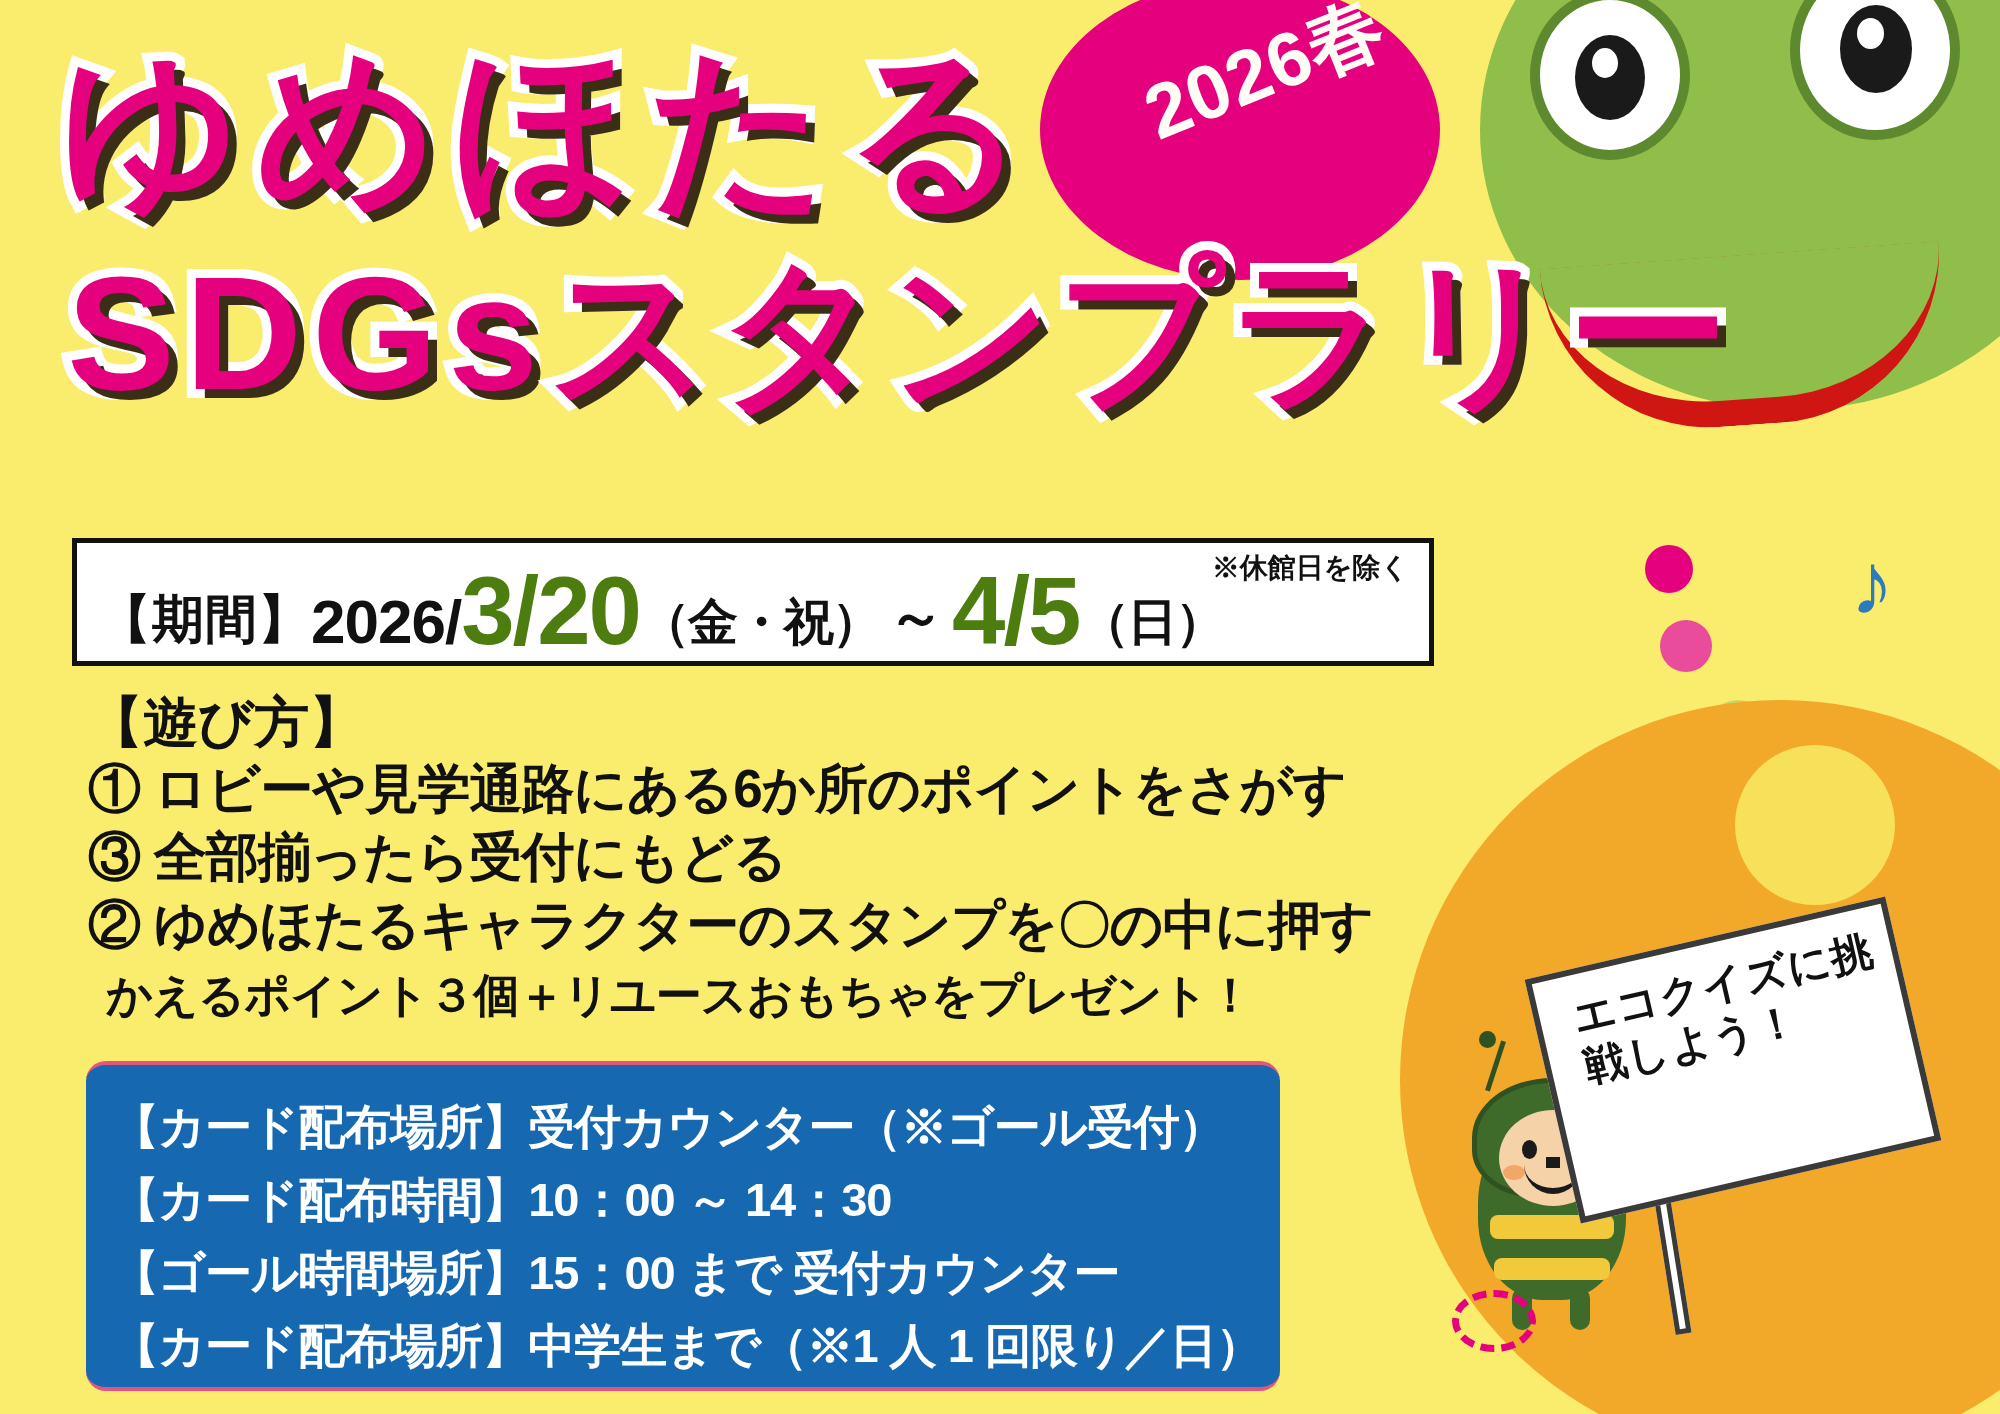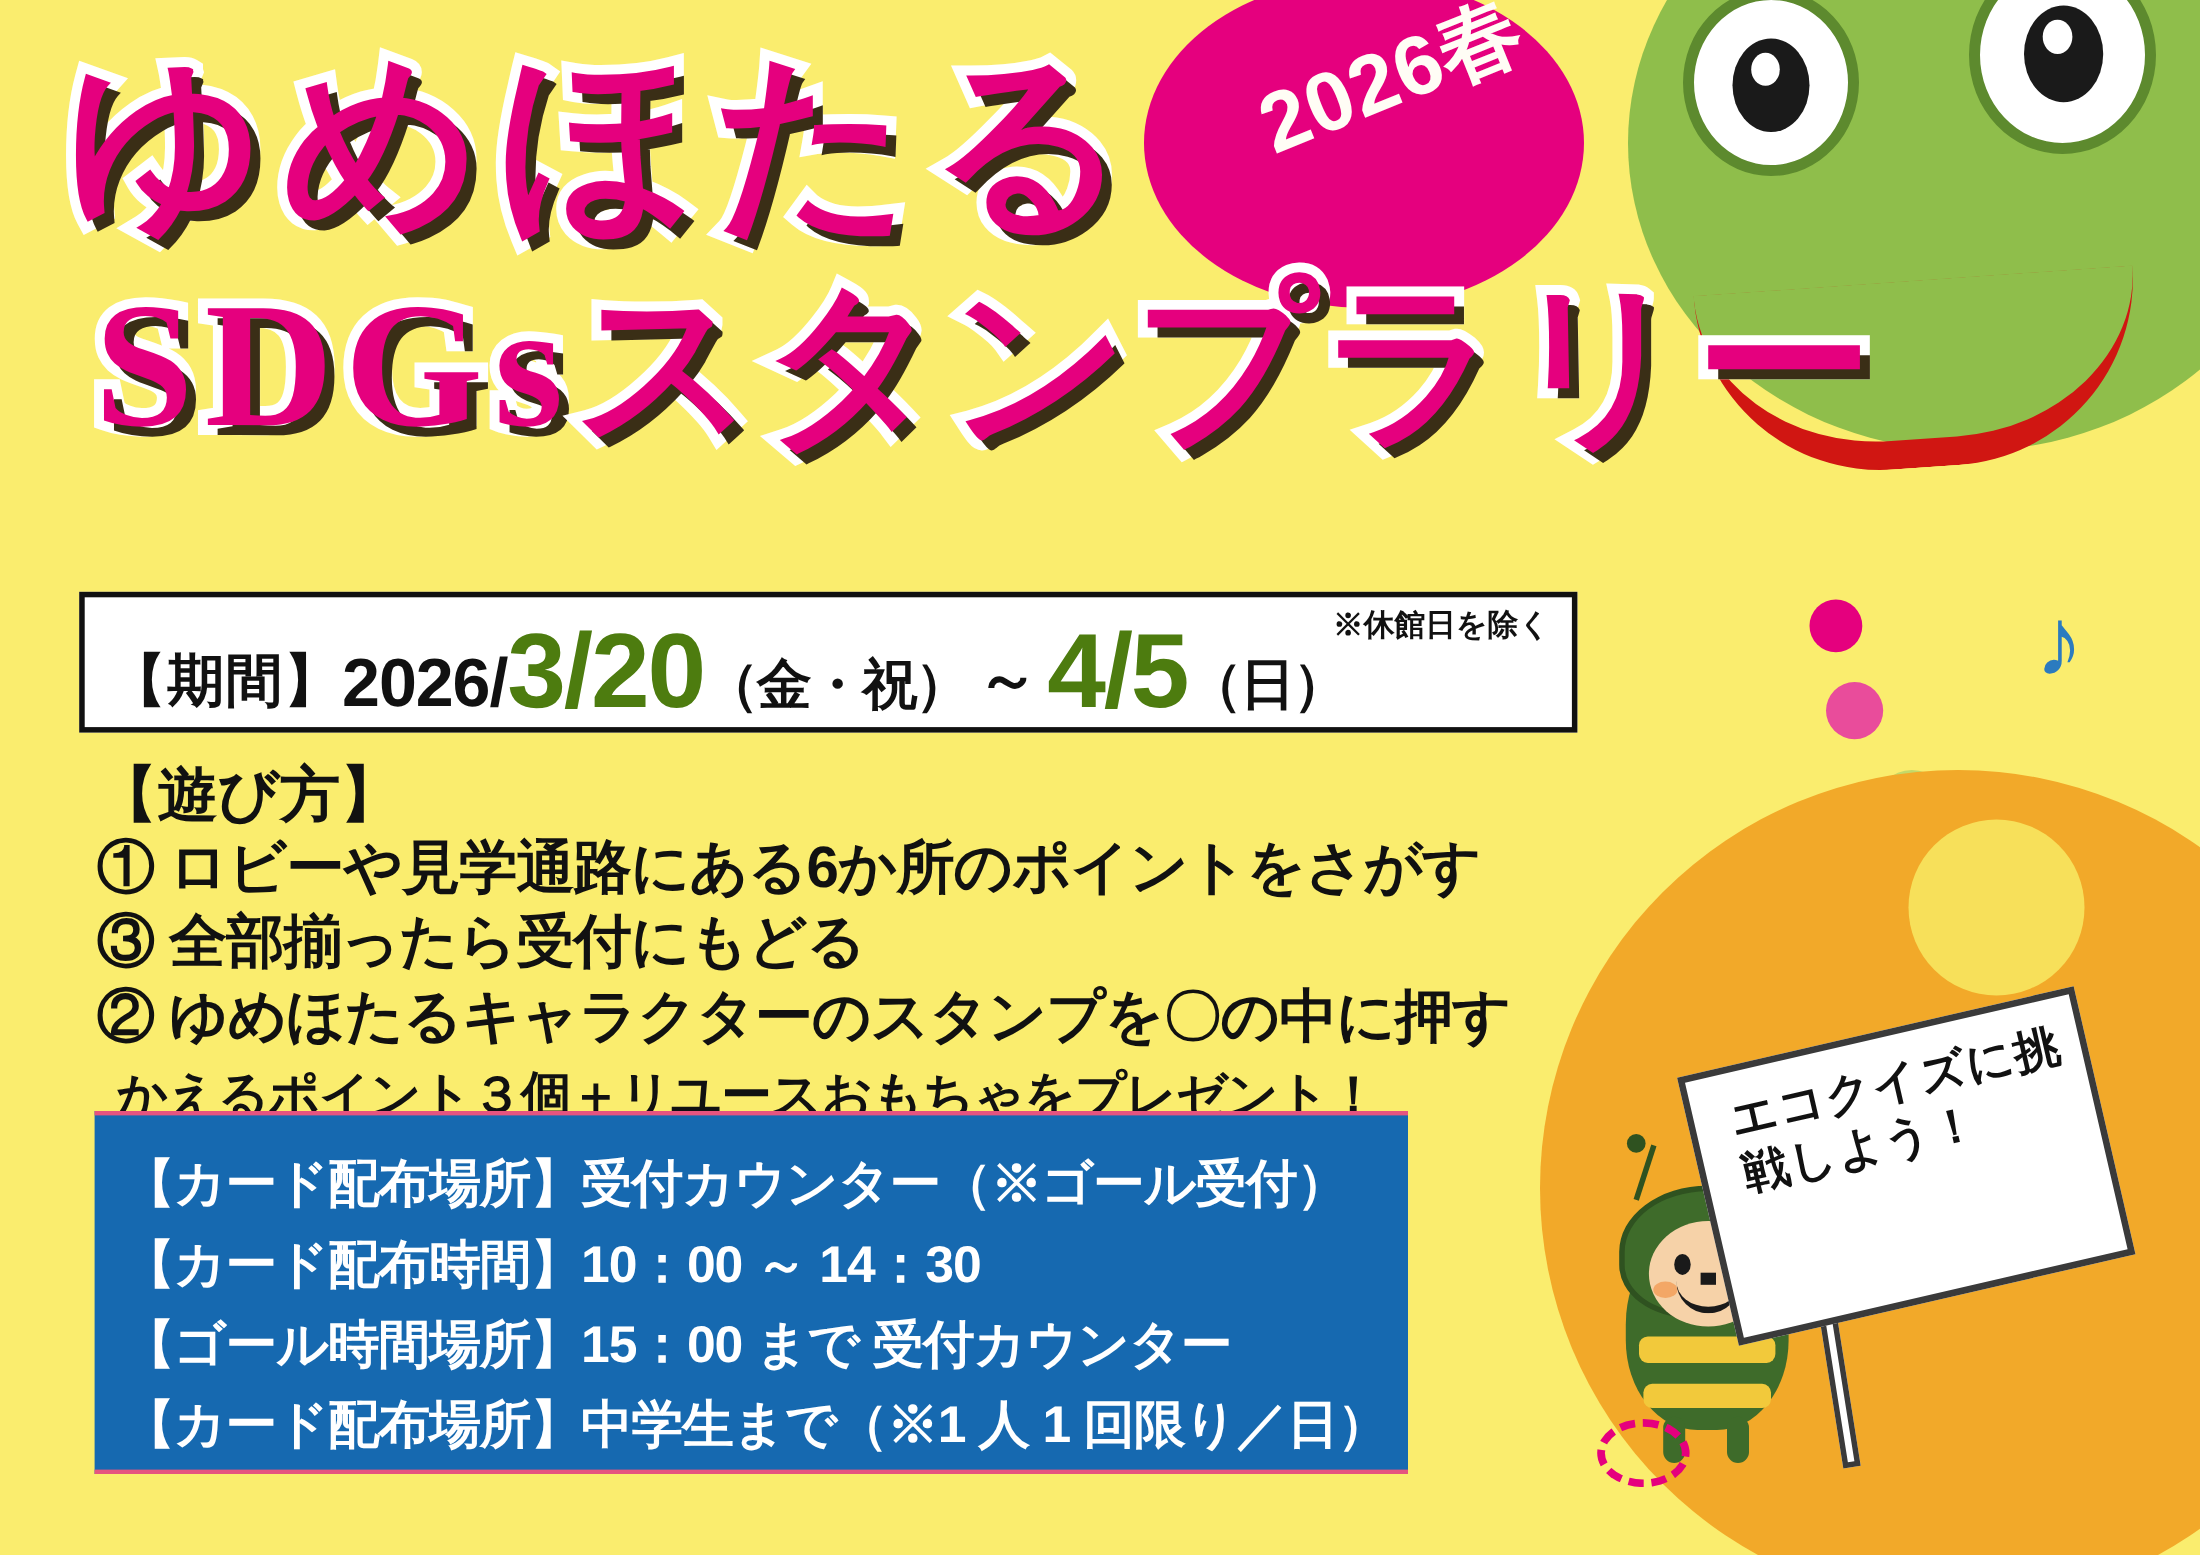--- a/index.html
+++ b/index.html
@@ -196,21 +196,21 @@
   .title-wrap { position:absolute; left:60px; top:40px; width:1120px; }
   .title-line1, .title-line2 {
     color:#E5007E;
     font-weight:bold;
     white-space:nowrap;
     -webkit-text-stroke:18px #FFFFFF;
     paint-order:stroke fill;
     text-shadow:9px 9px 0 #3A2E16;
   }
   .title-line1 { font-size:178px; line-height:1.0; letter-spacing:14px; }
-  .title-line2 { font-size:162px; line-height:1.05; letter-spacing:4px; margin-top:30px; margin-left:26px;font-family:Liberation Serif, serif; }
+  .title-line2 { font-size:162px; line-height:1.05; letter-spacing:4px; margin-top:30px; margin-left:7px; }
   .title-sdgs { letter-spacing:10px; }
 
   
   .date-box {
     position:absolute;
     left:72px; top:538px;
     width:1362px; height:128px;
     background:#FFFFFF;
     border:5px solid #111;
     display:flex;
@@ -248,26 +248,27 @@
   }
   .howto-reward {
     font-size:46px; font-weight:bold; color:#111;
     line-height:1.3; letter-spacing:-1px; white-space:nowrap;
     margin-top:8px; margin-left:18px;
   }
 
   
   .info-box {
     position:absolute;
-    left:86px; top:1010px;
+    left:86px; top:1061px;
     width:1194px; height:330px;
     background:#1669B0;
     border-top:4px solid #E5547F;
     border-bottom:4px solid #E5547F;
     padding:26px 0 0 26px;
+    border-radius:20px;
   }
   .info-row {
     display:flex;
     color:#FFFFFF;
     font-size:47px; font-weight:bold;
     line-height:1.55;
     white-space:nowrap;
     letter-spacing:-1px;
   }
   .info-label { min-width:392px; }

